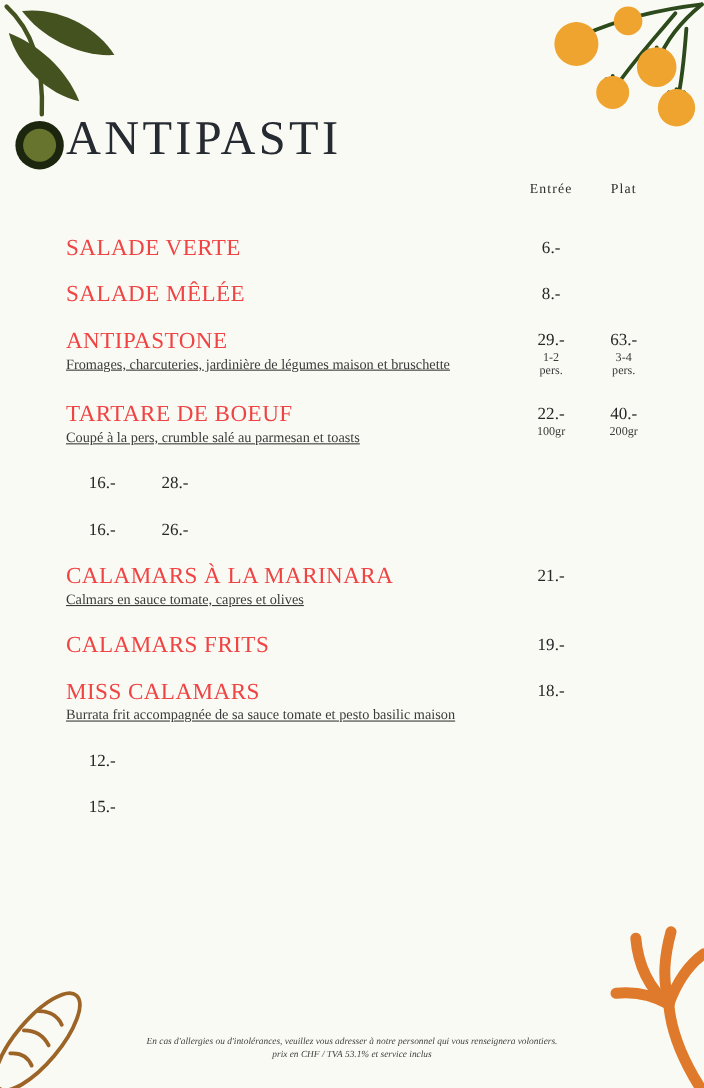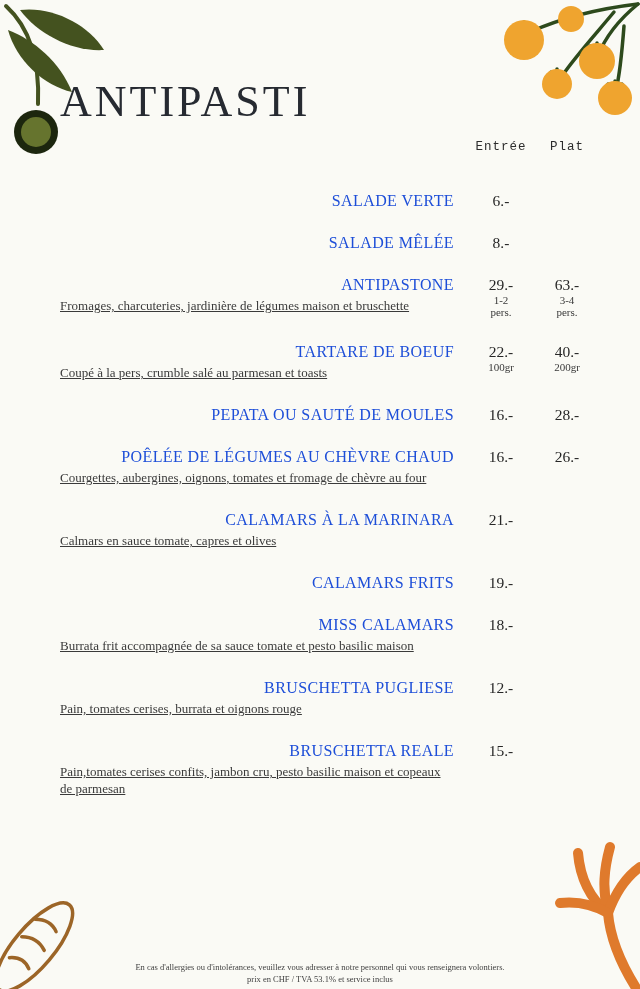--- a/index.html
+++ b/index.html
@@ -12,54 +12,54 @@
     overflow:hidden;
   }
   .illus { position:absolute; pointer-events:none; }
   .illus-olive  { top:0; left:0; width:118px; height:168px; }
   .illus-tomato { top:0; right:0; width:148px; height:120px; }
   .illus-bread  { bottom:-6px; left:-8px; width:104px; height:110px; }
   .illus-plant  { bottom:-4px; right:-4px; width:96px; height:152px; }
 
   .content { position:relative; padding:0 40px 0 60px; }
   .title {
-    padding-top:78px;
+    padding-top:102px;
     font-size:44px;
     line-height:48px;
     letter-spacing:3px;
     font-weight:400;
     color:#262a31;
   }
   .col-headers {
     display:flex;
     margin-top:14px;
     font-size:12.5px;
     letter-spacing:1px;
     color:#2c2c2c;
-    font-family:Liberation Mono, monospace;
   }
   .spacer { flex:1; }
   .col { width:66px; text-align:center; }
 
   .items { margin-top:38px; }
   .item-row { display:flex; margin-bottom:25px; }
   .item-info { flex:1; padding-right:14px; }
-  .item-name { font-size:16px; letter-spacing:0.4px; line-height:17px; color:#1d4ed8;text-align:right; }
+  .item-name { font-size:21px; letter-spacing:0.4px; line-height:17px; color:#ef4444; }
   .item-desc { margin-top:4px; font-size:13px; line-height:17px; color:#3a3a3a;text-decoration:underline; }
   .price-col { width:66px; text-align:center; }
   .price { font-size:15.5px; line-height:17px; color:#262626; }
   .price-sub { font-size:11px; line-height:12px; margin-top:1px; color:#3a3a3a; white-space:pre-line; }
 
   .footer {
     position:absolute;
-    left:0; right:0; bottom:4px;
+    left:0; right:0; bottom:25px;
     text-align:center;
     font-size:8.5px;
     line-height:1.35;
     color:#3f3f3f;
+    font-style:italic;
   }
   .footer .allergy { max-width:400px; margin:0 auto; }
 </style>
 </head>
 <body>
 
 <svg class="illus illus-olive" viewBox="0 0 118 168">
   <path d="M6,6 C28,26 40,56 38,104" fill="none" stroke-width="4" stroke-linecap="round" stroke="#44521f"></path>
   <path d="M20,10 C52,6 88,24 104,50 C72,52 38,34 20,10 Z" fill="#44521f"></path>
   <path d="M8,30 C34,40 60,62 72,92 C44,86 16,60 8,30 Z" fill="#44521f"></path>
@@ -158,35 +158,28 @@
         <div class="price-col">
           <div class="price">22.-</div>
           <div class="price-sub">100gr</div>
         </div>
         <div class="price-col">
           <div class="price">40.-</div>
           <div class="price-sub">200gr</div>
         </div>
       </div>
       <div class="item-row">
-        <div class="item-info">
-          <div class="item-name">PEPATA OU SAUTÉ DE MOULES</div>
-        </div>
         <div class="price-col">
           <div class="price">16.-</div>
         </div>
         <div class="price-col">
           <div class="price">28.-</div>
         </div>
       </div>
       <div class="item-row">
-        <div class="item-info">
-          <div class="item-name">POÊLÉE DE LÉGUMES AU CHÈVRE CHAUD</div>
-          <div class="item-desc">Courgettes, aubergines, oignons, tomates et fromage de chèvre au four</div>
-        </div>
         <div class="price-col">
           <div class="price">16.-</div>
         </div>
         <div class="price-col">
           <div class="price">26.-</div>
         </div>
       </div>
       <div class="item-row">
         <div class="item-info">
           <div class="item-name">CALAMARS À LA MARINARA</div>
@@ -210,34 +203,26 @@
         <div class="item-info">
           <div class="item-name">MISS CALAMARS</div>
           <div class="item-desc">Burrata frit accompagnée de sa sauce tomate et pesto basilic maison</div>
         </div>
         <div class="price-col">
           <div class="price">18.-</div>
         </div>
         <div class="price-col"></div>
       </div>
       <div class="item-row">
-        <div class="item-info">
-          <div class="item-name">BRUSCHETTA PUGLIESE</div>
-          <div class="item-desc">Pain, tomates cerises, burrata et oignons rouge</div>
-        </div>
         <div class="price-col">
           <div class="price">12.-</div>
         </div>
         <div class="price-col"></div>
       </div>
       <div class="item-row">
-        <div class="item-info">
-          <div class="item-name">BRUSCHETTA REALE</div>
-          <div class="item-desc">Pain,tomates cerises confits, jambon cru, pesto basilic maison et copeaux de parmesan</div>
-        </div>
         <div class="price-col">
           <div class="price">15.-</div>
         </div>
         <div class="price-col"></div>
       </div>
     </div>
 </div>
 
 <div class="footer">
   <div class="allergy">En cas d'allergies ou d'intolérances, veuillez vous adresser à notre personnel qui vous renseignera volontiers.</div>

